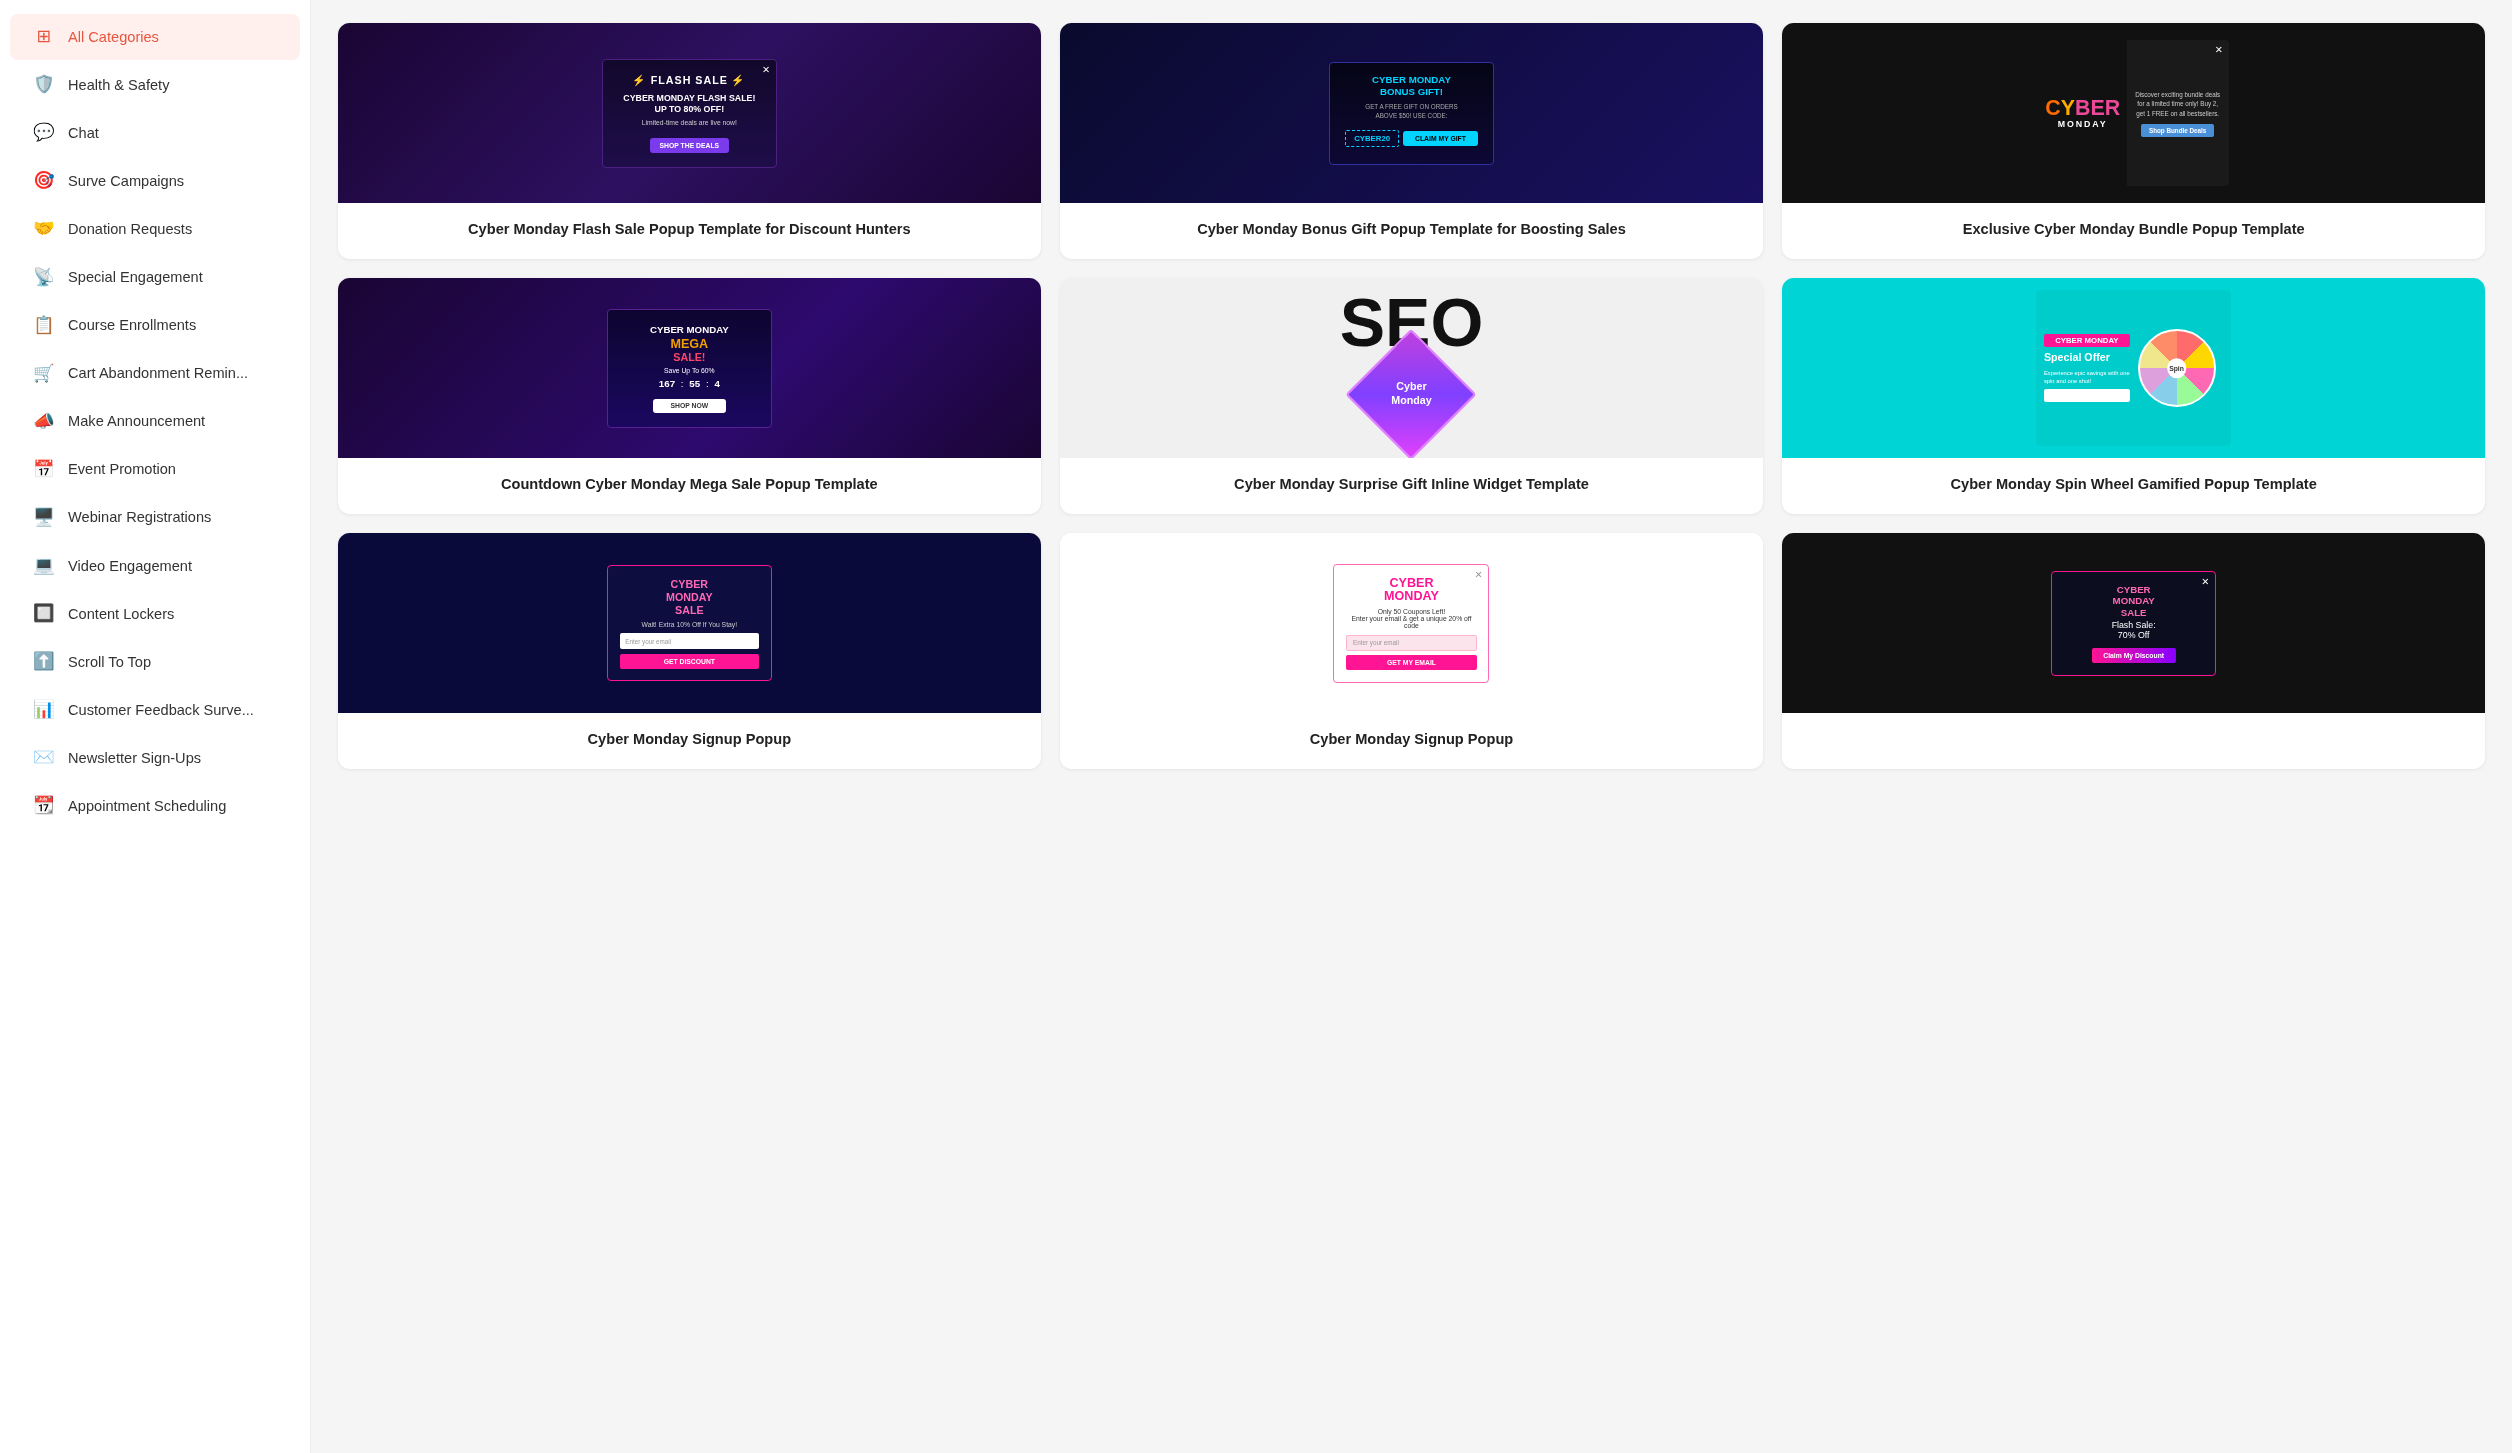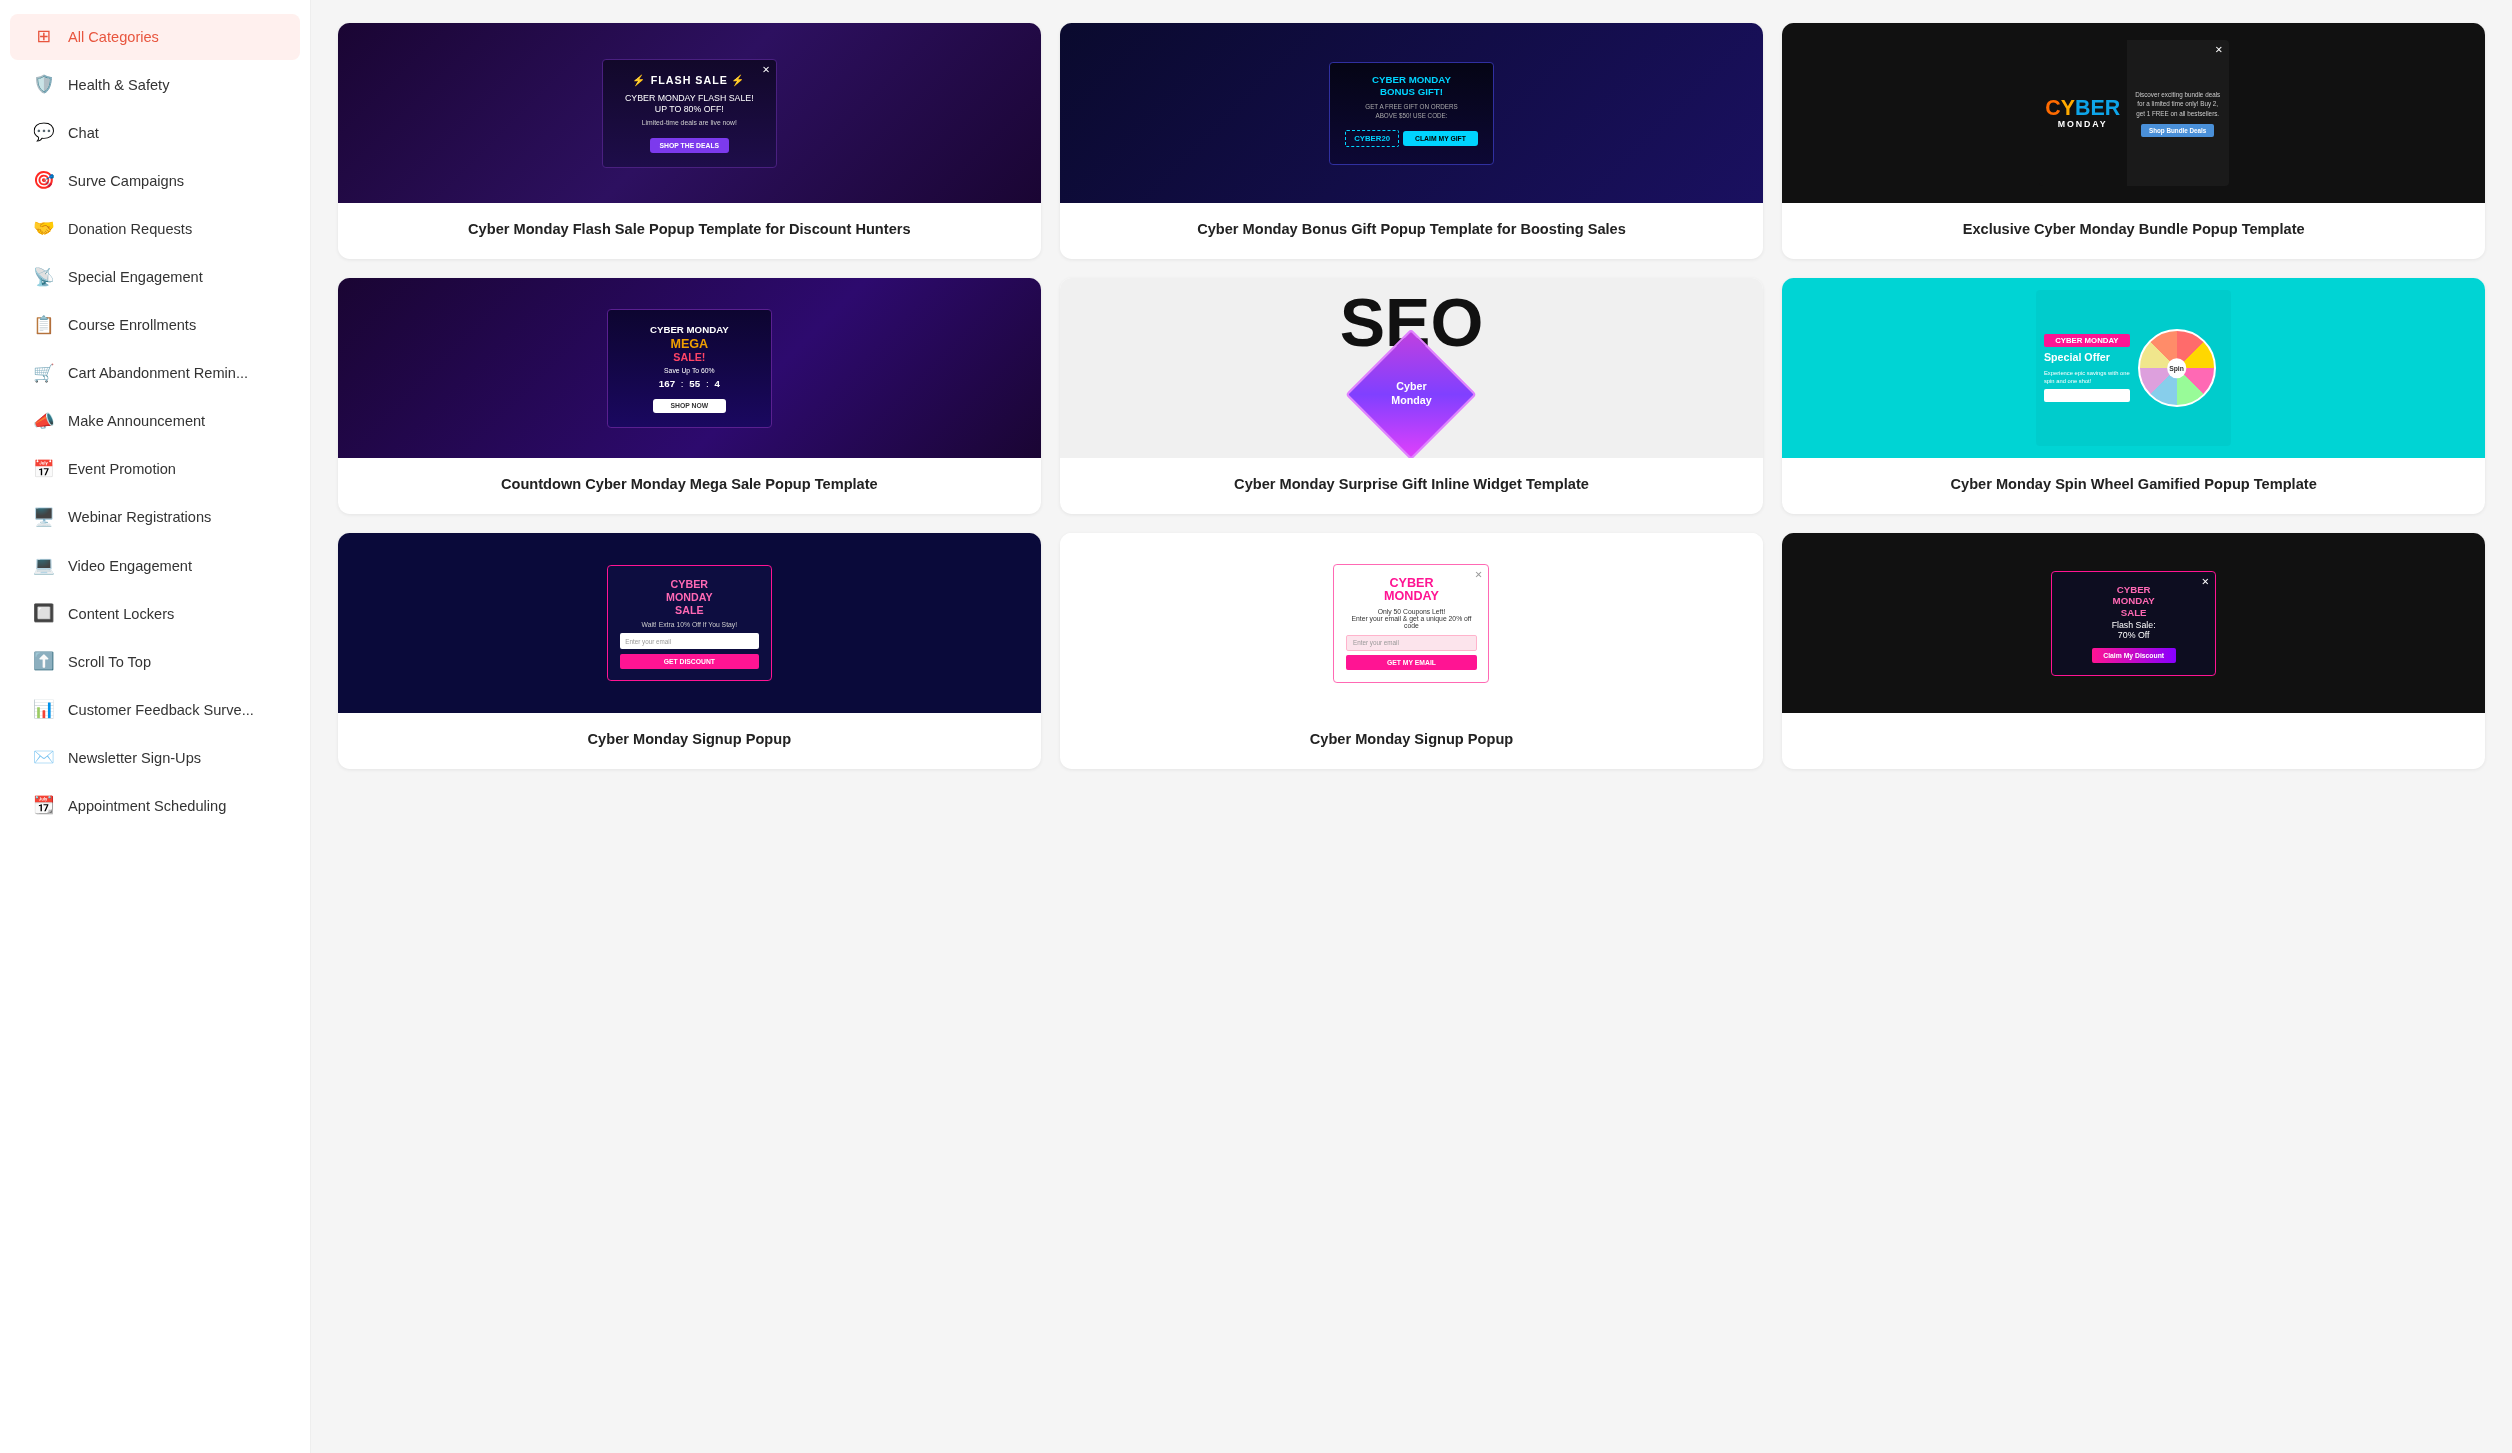--- a/index.html
+++ b/index.html
@@ -102,21 +102,21 @@
     .preview-1 .flash-badge {
       font-size: 10.7px;
       font-weight: 900;
       color: #fff;
       text-transform: uppercase;
       margin-bottom: 5.8px;
       letter-spacing: 1px;
     }
     .preview-1 .headline {
       font-size: 8.8px;
-      font-weight: 400;
+      font-weight: 700;
       color: #fff;
       line-height: 1.3;
       text-transform: uppercase;
       margin-bottom: 3.9px;
     }
     .preview-1 .sub {
       font-size: 6.8px;
       color: #ccc;
       margin-bottom: 7.8px;
     }
@@ -634,21 +634,21 @@
       </div>
       <div class="card-title">Cyber Monday Bonus Gift Popup Template for Boosting Sales</div>
     </div>
 
     <div class="card">
       <div class="card-image preview-container preview-3">
         <div class="popup">
           <span class="close-x">✕</span>
           <div class="left-side">
             <div style="line-height:1">
-              <span style="font-size:21.4px;font-weight:900;color:#ff6b00;">C</span><span style="font-size:21.4px;font-weight:900;color:#ffaa00;">Y</span><span style="font-size:21.4px;font-weight:900;color:#0ea5e9;">BER</span>
+              <span style="font-size:21.4px;font-weight:900;color:#ff6b00;">C</span><span style="font-size:21.4px;font-weight:900;color:#ffaa00;">Y</span><span style="font-size:21.4px;font-weight:900;color:#ec4899;">BER</span>
             </div>
             <div style="font-size:8.8px;color:#fff;font-weight:700;letter-spacing:1.9px;">MONDAY</div>
           </div>
           <div class="right-side">
             <div class="right-text">Discover exciting bundle deals for a limited time only! Buy 2, get 1 FREE on all bestsellers.</div>
             <div class="btn">Shop Bundle Deals</div>
           </div>
         </div>
       </div>
       <div class="card-title">Exclusive Cyber Monday Bundle Popup Template</div>

